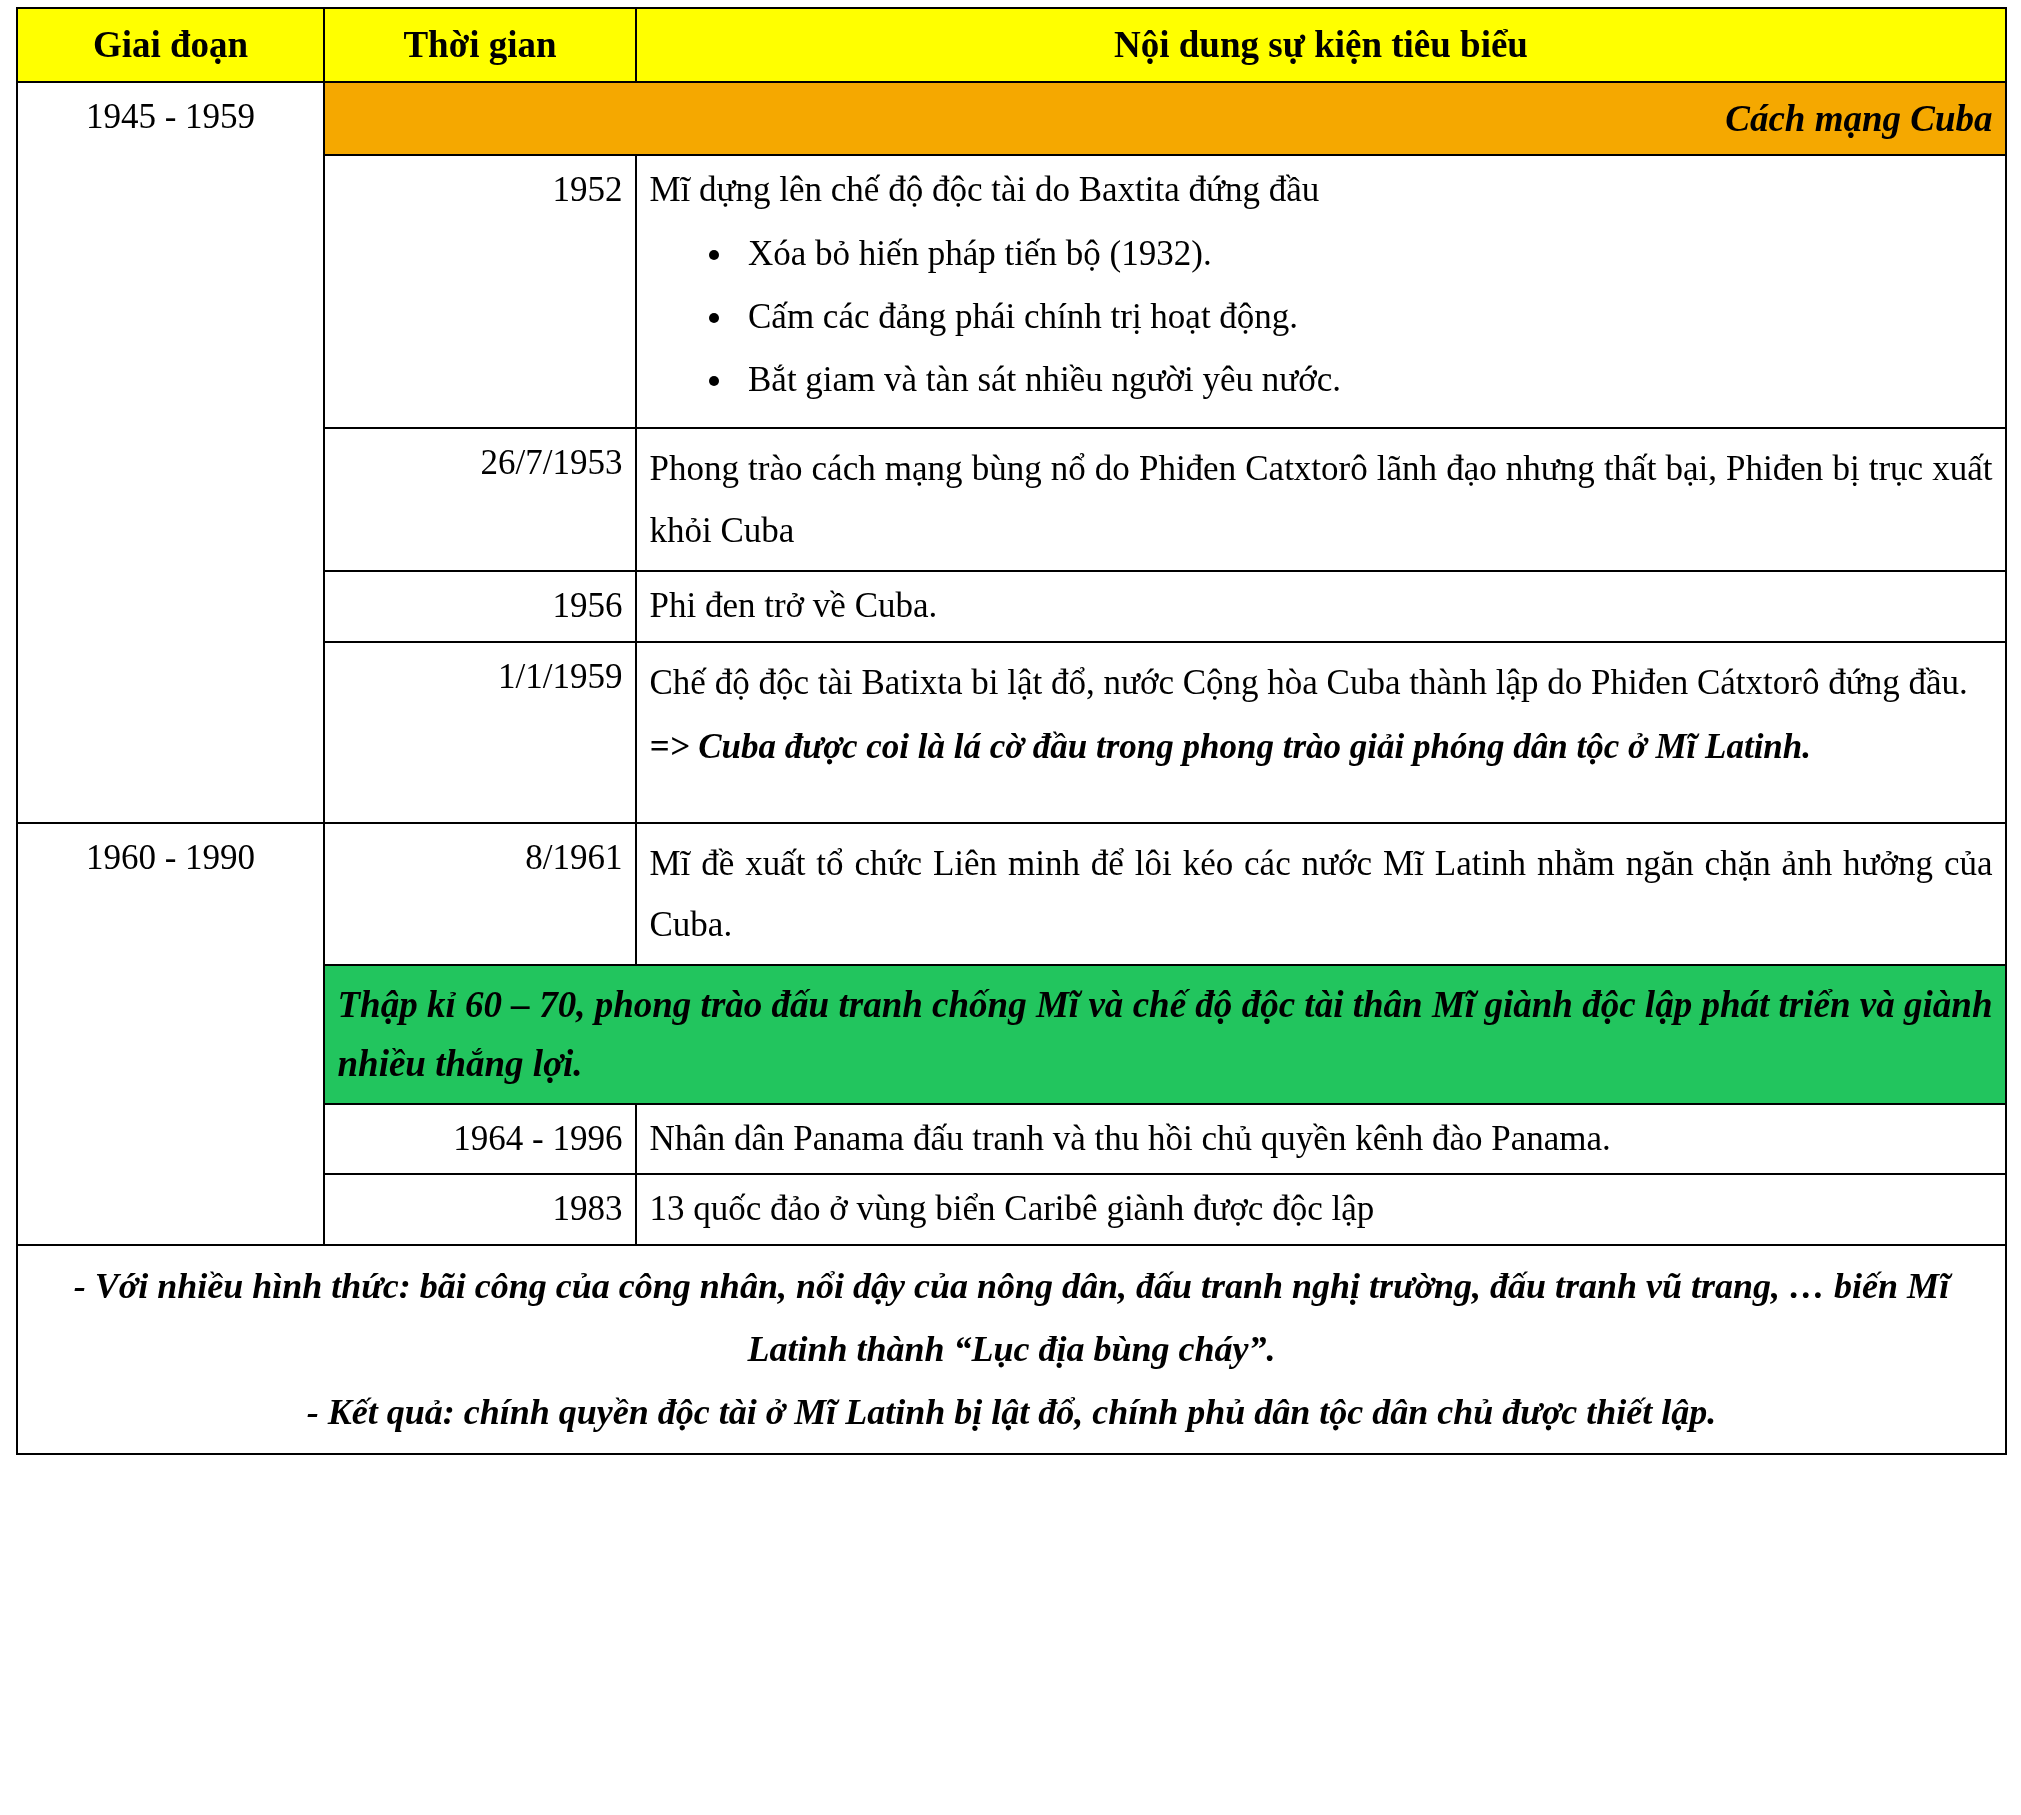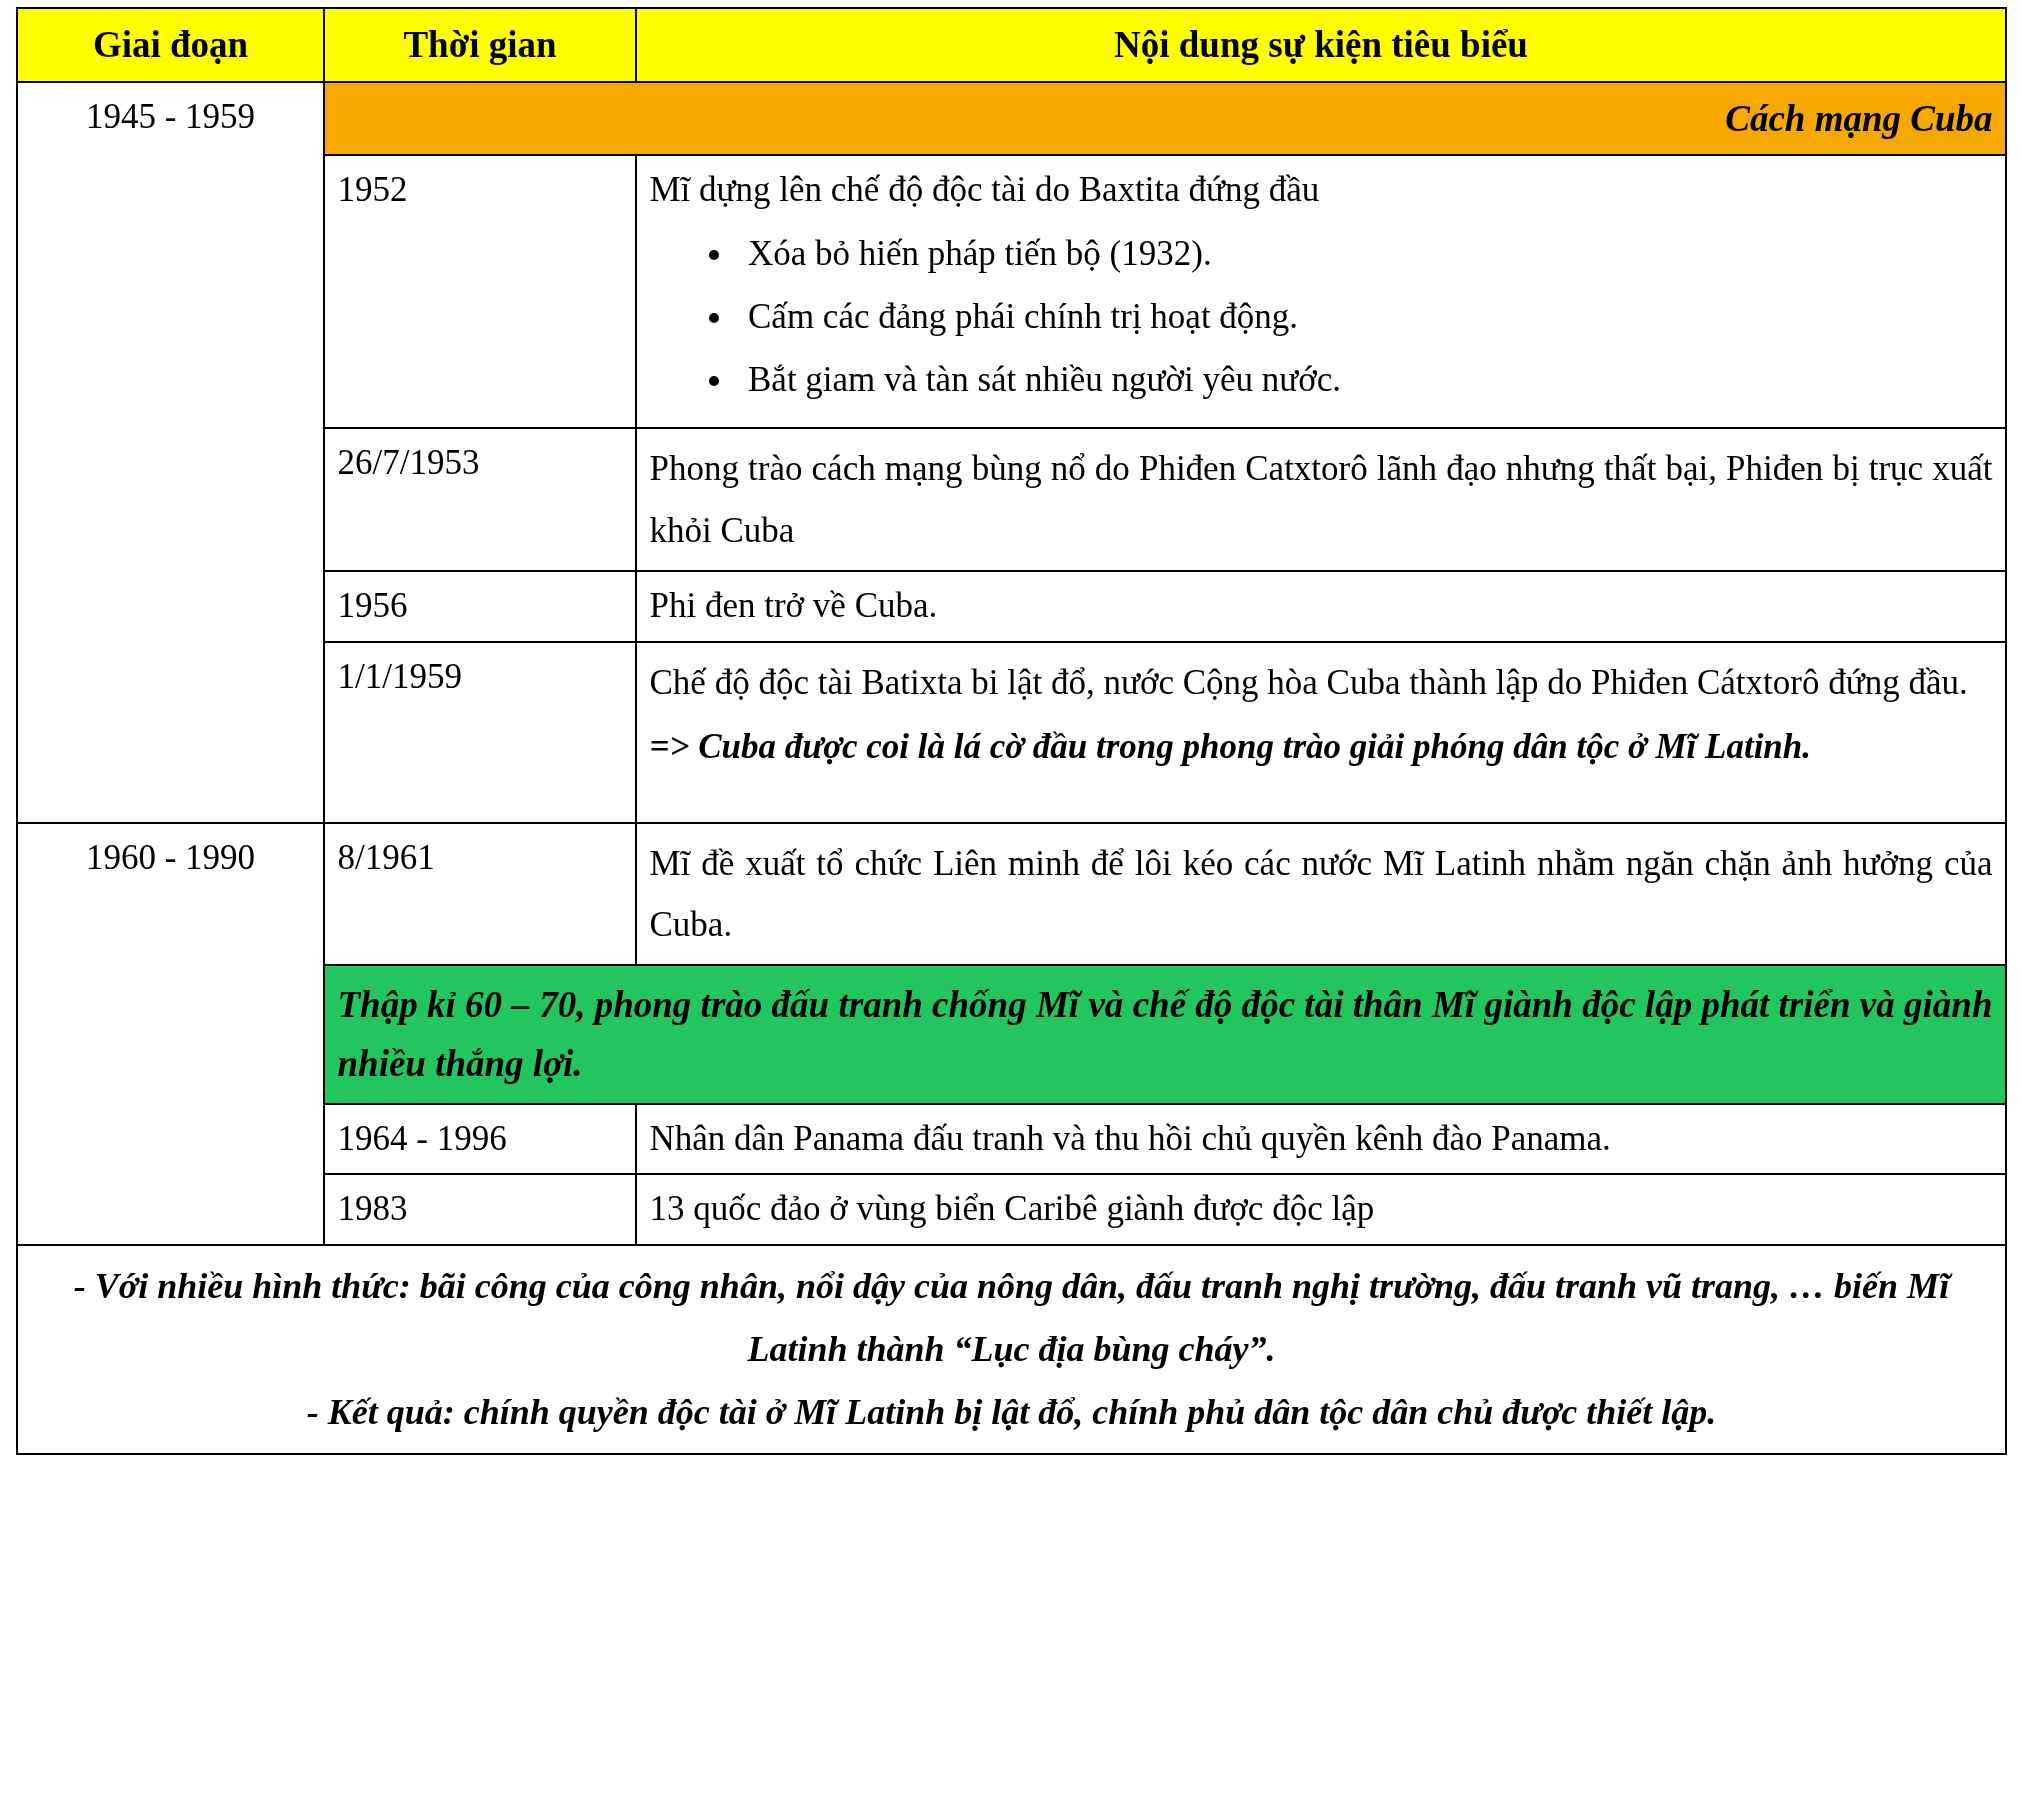--- a/index.html
+++ b/index.html
@@ -54,21 +54,21 @@
   .band-left {
     background: #22c55e;
     text-align: justify;
     font-weight: bold;
     font-style: italic;
     font-size: 37px;
     padding: 12.5px 14.3px 14.3px 14.3px;
     line-height: 1.6;
   }
   .mid {
-    text-align: left;
+    text-align: right;
     vertical-align: middle;
   }
   .phase-cell {
     text-align: center;
     vertical-align: middle;
     font-size: 35px;
     margin-left: 18px;
   }
   .content-cell {
     text-align: left;

